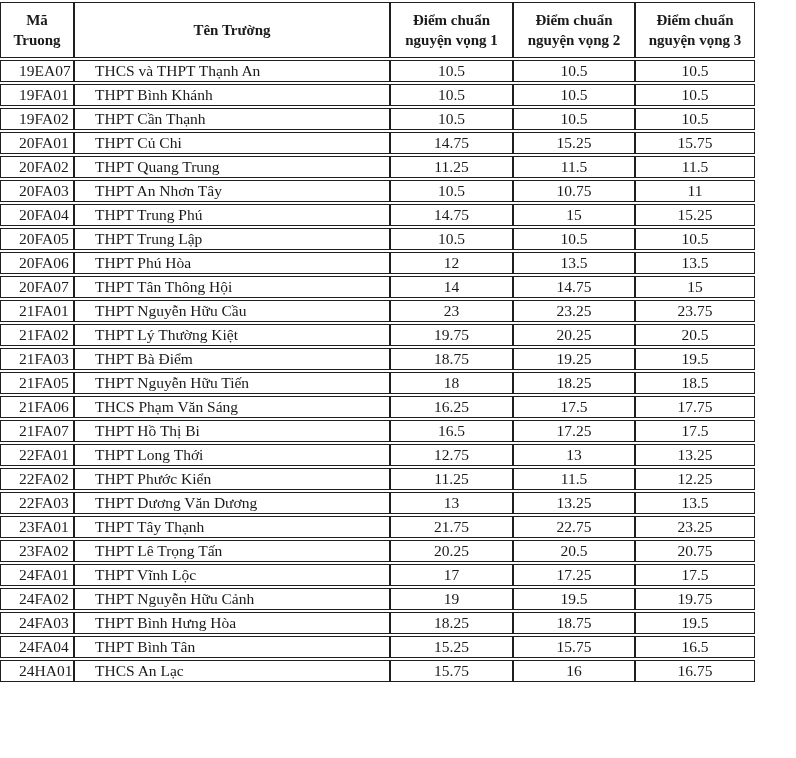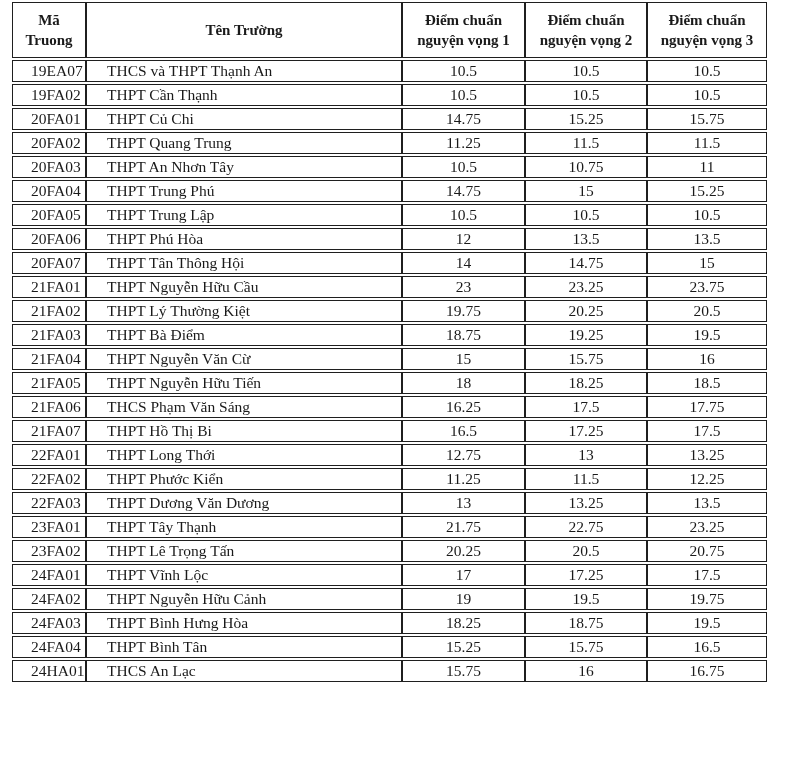--- a/index.html
+++ b/index.html
@@ -7,21 +7,21 @@
     position: relative;
     width: 796px;
     height: 758px;
     background: #ffffff;
     font-family: "Liberation Serif", "DejaVu Serif", serif;
     color: #1a1a1a;
     overflow: hidden;
   }
   table.scores {
     position: absolute;
-    left: 12px;
+    left: 0;
     top: 0px;
     width: 755px;
     table-layout: fixed;
     border-collapse: separate;
     border-spacing: 0 2px;
   }
   th, td {
     border: 1px solid #1f1f1f;
     overflow: hidden;
     vertical-align: middle;
@@ -74,20 +74,27 @@
     </thead>
     <tbody>
         <tr>
     <td class="code">19EA07</td>
     <td class="name">THCS và THPT Thạnh An</td>
     <td class="score">10.5</td>
     <td class="score">10.5</td>
     <td class="score">10.5</td>
   </tr>
         <tr>
+    <td class="code">19FA01</td>
+    <td class="name">THPT Bình Khánh</td>
+    <td class="score">10.5</td>
+    <td class="score">10.5</td>
+    <td class="score">10.5</td>
+  </tr>
+        <tr>
     <td class="code">19FA02</td>
     <td class="name">THPT Cần Thạnh</td>
     <td class="score">10.5</td>
     <td class="score">10.5</td>
     <td class="score">10.5</td>
   </tr>
         <tr>
     <td class="code">20FA01</td>
     <td class="name">THPT Củ Chi</td>
     <td class="score">14.75</td>
@@ -151,27 +158,20 @@
     <td class="score">20.5</td>
   </tr>
         <tr>
     <td class="code">21FA03</td>
     <td class="name">THPT Bà Điểm</td>
     <td class="score">18.75</td>
     <td class="score">19.25</td>
     <td class="score">19.5</td>
   </tr>
         <tr>
-    <td class="code">21FA04</td>
-    <td class="name">THPT Nguyễn Văn Cừ</td>
-    <td class="score">15</td>
-    <td class="score">15.75</td>
-    <td class="score">16</td>
-  </tr>
-        <tr>
     <td class="code">21FA05</td>
     <td class="name">THPT Nguyễn Hữu Tiến</td>
     <td class="score">18</td>
     <td class="score">18.25</td>
     <td class="score">18.5</td>
   </tr>
         <tr>
     <td class="code">21FA06</td>
     <td class="name">THCS Phạm Văn Sáng</td>
     <td class="score">16.25</td>

